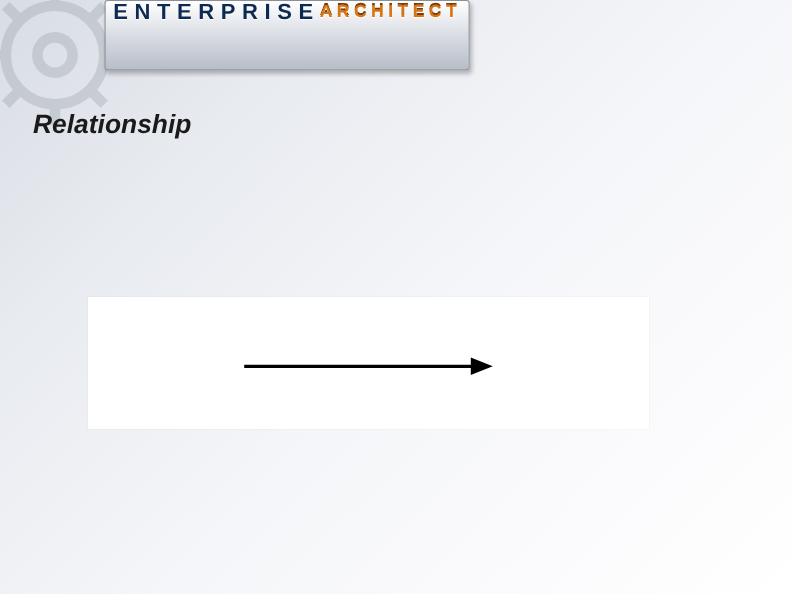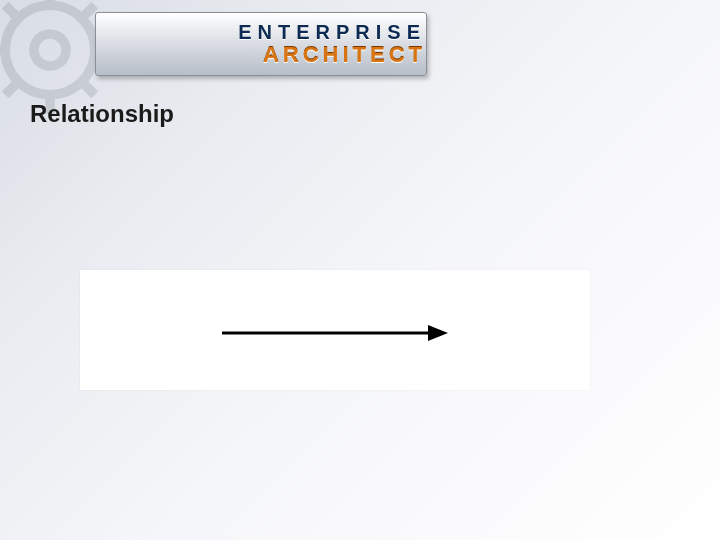--- a/index.html
+++ b/index.html
@@ -25,59 +25,60 @@
     height: 160px;
     opacity: 0.35;
     pointer-events: none;
   }
   .watermark svg { width: 100%; height: 100%; }
 
   
   .logo {
     position: absolute;
     left: 95px;
-    top: 12px;
+    top: 0;
     width: 330px;
     height: 62px;
     background: linear-gradient(to bottom, #ffffff 0%, #d9dde3 50%, #b7bec8 100%);
     border: 1px solid #8a8f98;
     border-radius: 3px;
     box-shadow: 2px 3px 4px rgba(0,0,0,0.25);
     display: flex;
-    flex-direction: column;
-    align-items: flex-end;
+    flex-direction: row;
+    align-items: flex-start;
     justify-content: center;
     line-height: 1;
   }
   .logo-top {
     font-family: "Arial Black", Arial, sans-serif;
     font-weight: 900;
     letter-spacing: 6px;
     font-size: 20px;
     color: #0c2a52;
     text-shadow: 0 1px 0 #fff;
   }
   .logo-bottom {
     font-family: "Arial Black", Arial, sans-serif;
     font-weight: 900;
     letter-spacing: 4px;
-    font-size: 22px;
+    font-size: 16px;
     color: #d97412;
     text-shadow: 0 1px 0 #fff, 0 -1px 0 #7a3b00;
     margin-top: 2px;
   }
 
   
   .heading {
     position: absolute;
     left: 30px;
     top: 100px;
     font-size: 24px;
     font-weight: bold;
     color: #1a1a1a;
+    font-style: italic;
   }
 
   
   .bullet {
     position: absolute;
     left: 30px;
     top: 164px;
     font-size: 24px;
     color: #0d2c57;
   }

